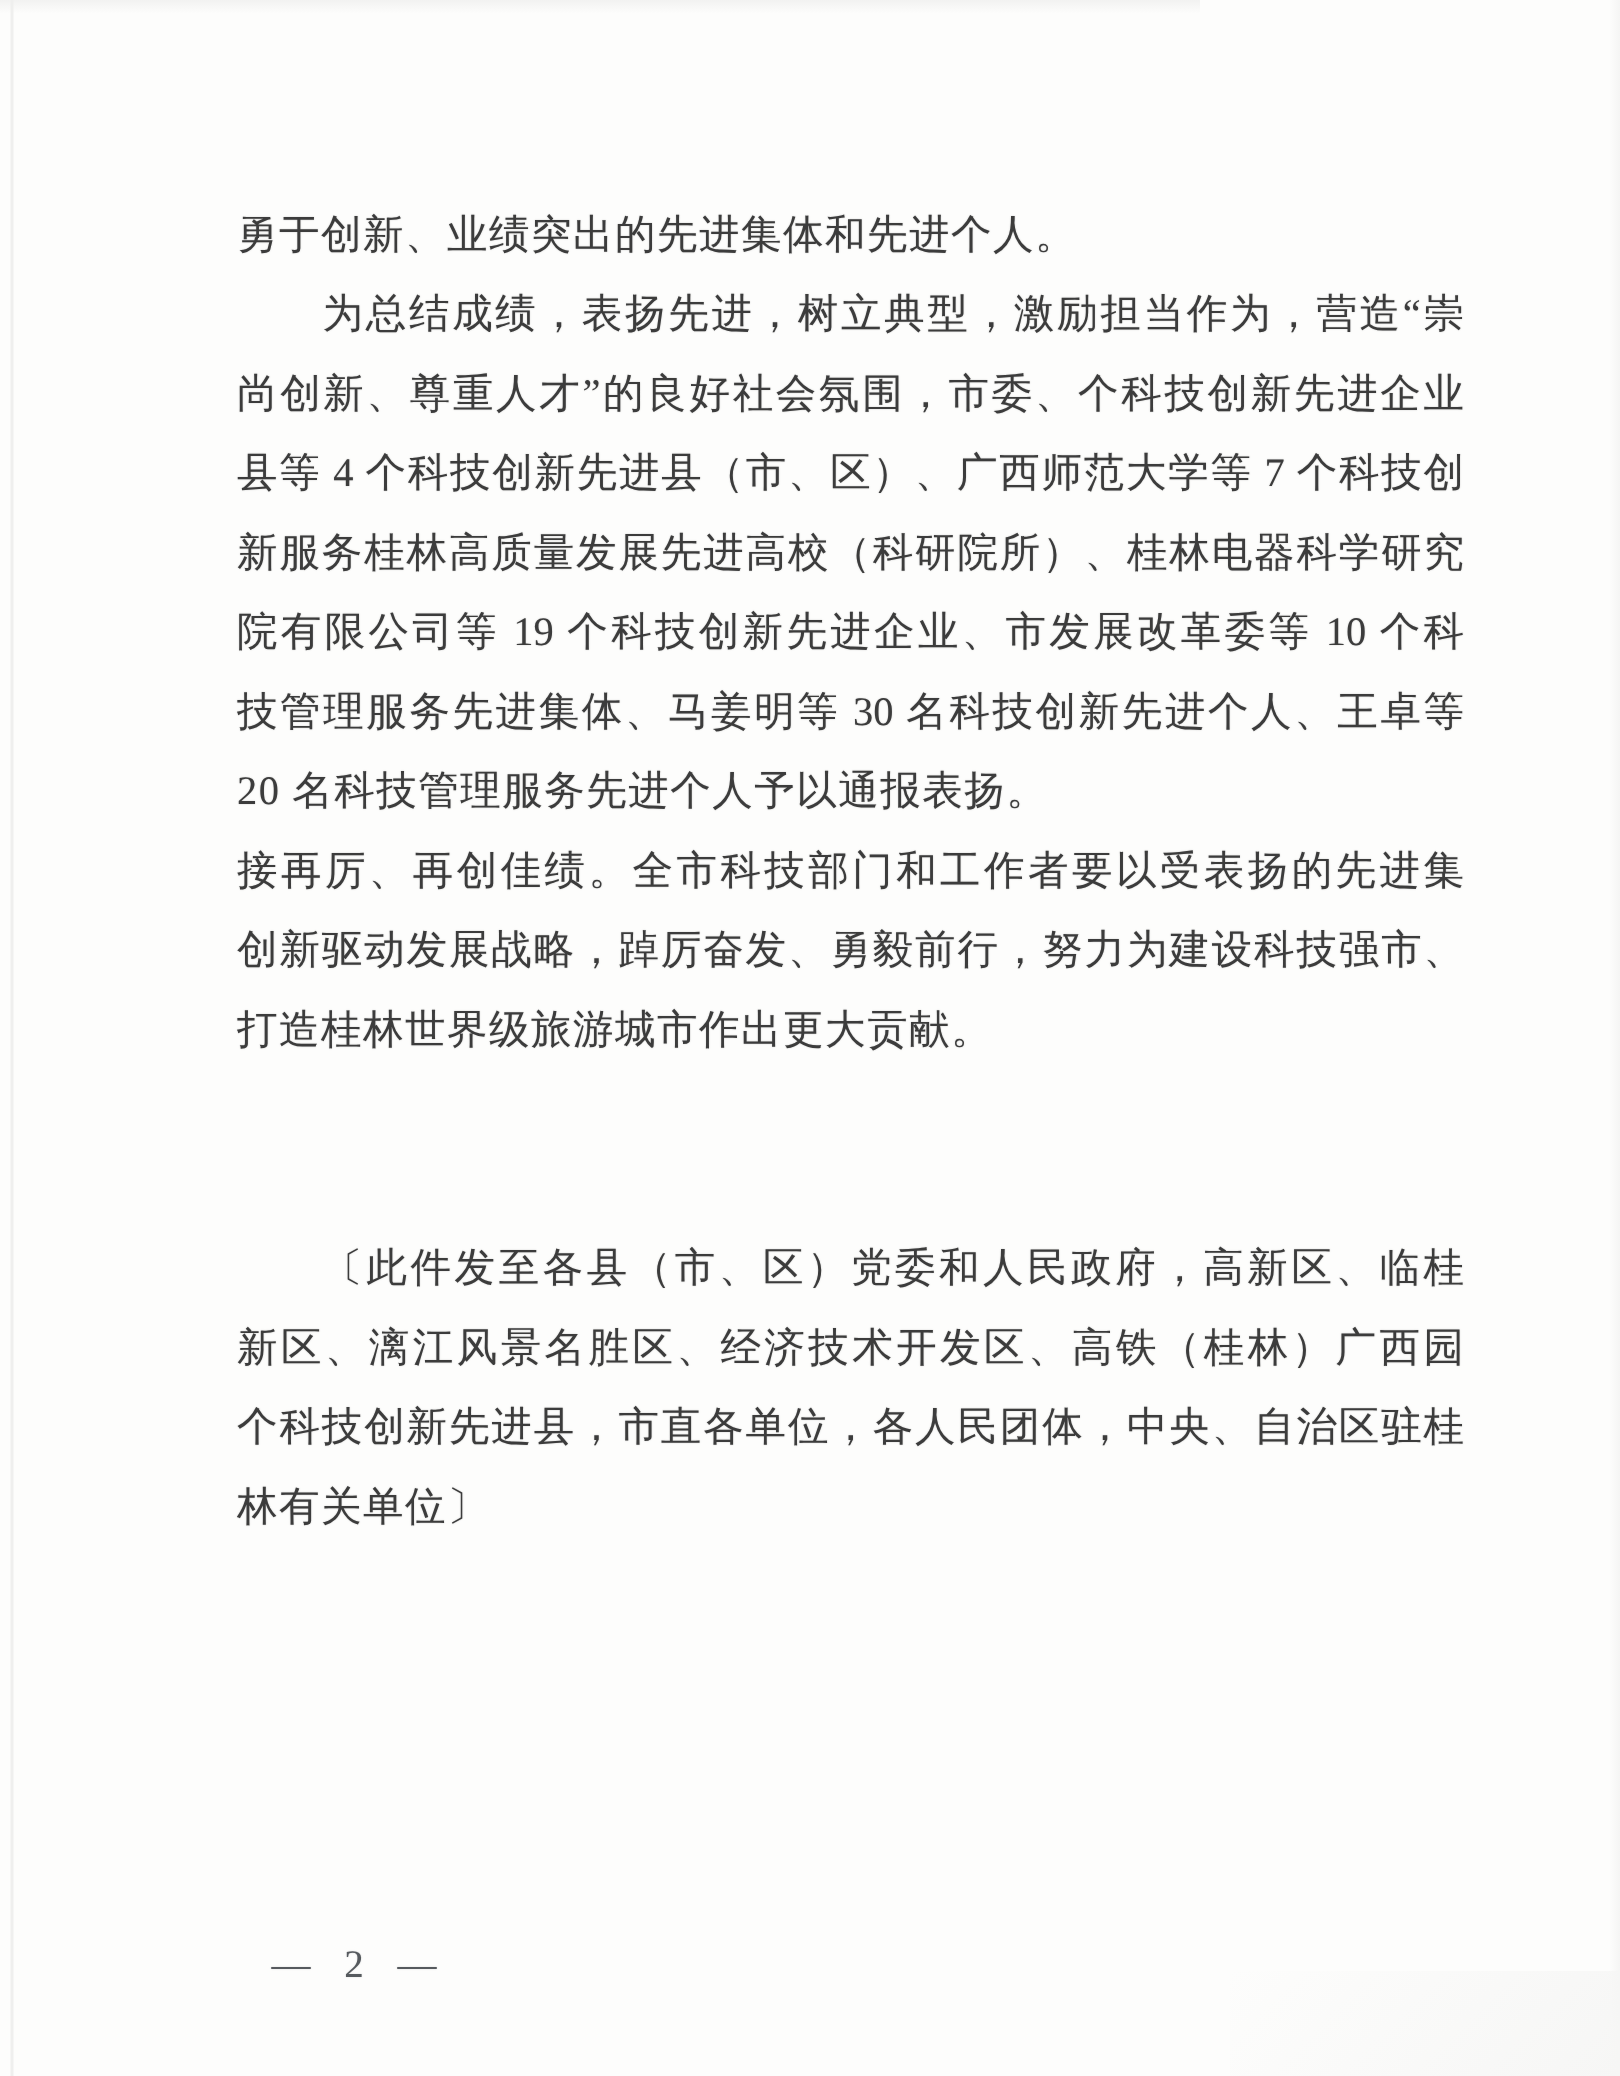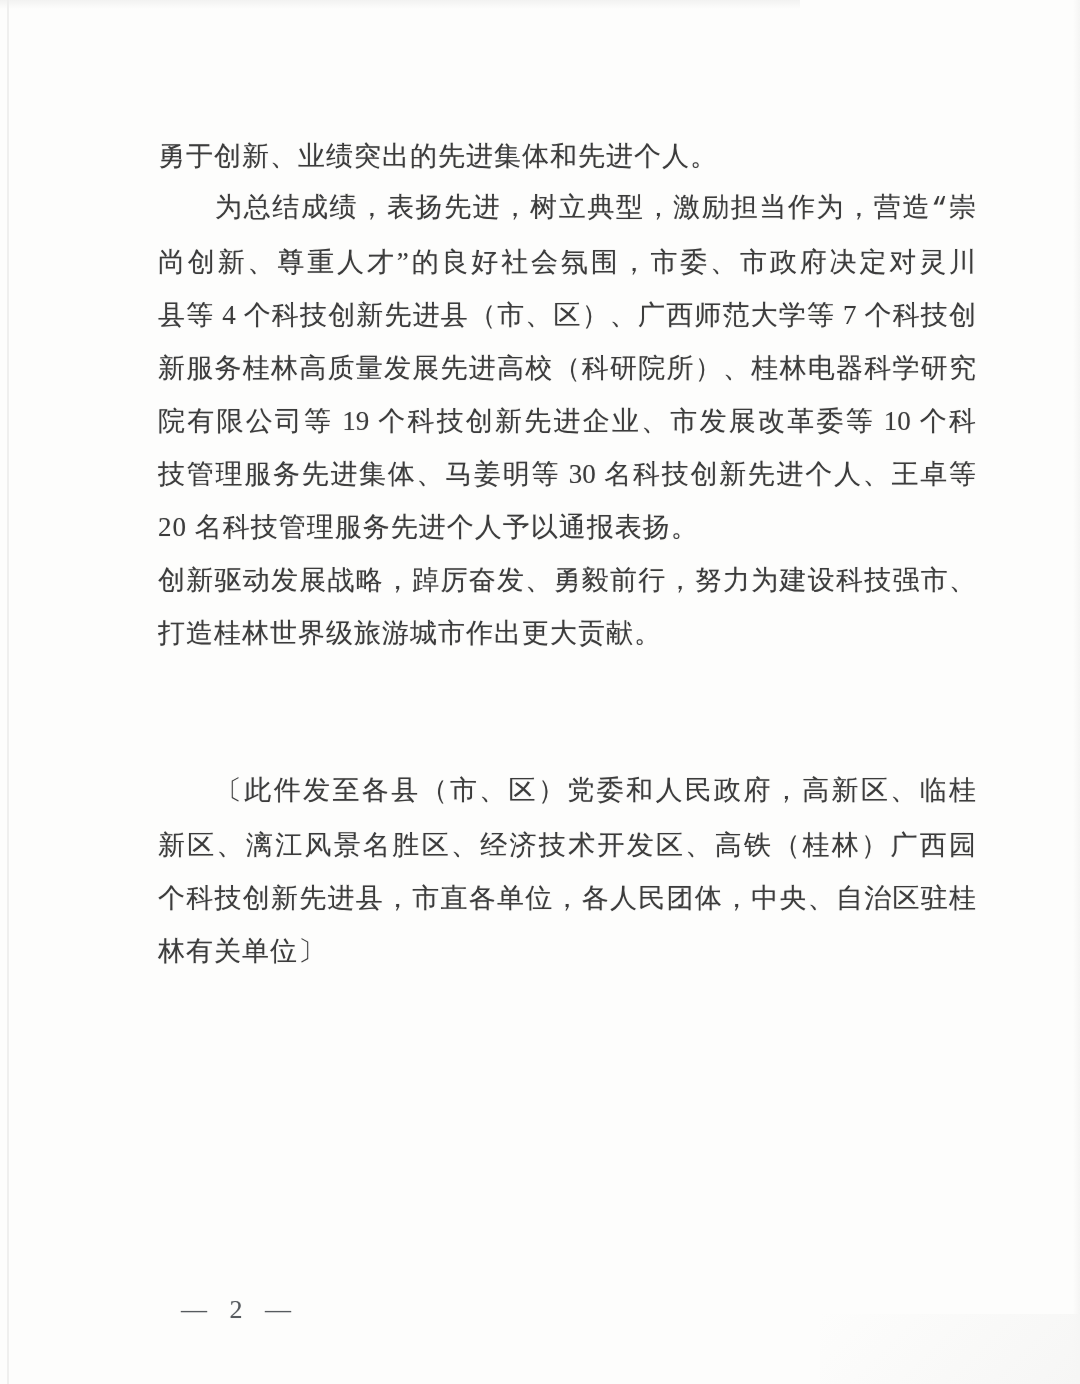--- a/index.html
+++ b/index.html
@@ -53,21 +53,20 @@
   
   .line.j {
     text-align: justify;
     text-align-last: justify;
     text-justify: inter-character;
     letter-spacing: 0;
   }
   
   .line.ind {
     text-indent: 57px;
-    font-family: Liberation Mono, monospace;
   }
   .line.gap-1 { margin-top: 53px; }
   .line.gap-2 { margin-top: 106px; }
   .page-number {
     position: absolute;
     left: 181px;
     top: 1290px;
     font-size: 26px;
     line-height: 40px;
     letter-spacing: 2px;
@@ -82,26 +81,27 @@
 <div class="page">
 
   <div class="artifact artifact-top-strip"></div>
   <div class="artifact artifact-left-line"></div>
   <div class="artifact artifact-right-strip"></div>
   <div class="artifact artifact-bottom-right"></div>
 
   <div class="content">
     <div class="line">勇于创新、业绩突出的先进集体和先进个人。</div>
     <div class="line j ind">为总结成绩，表扬先进，树立典型，激励担当作为，营造“崇</div>
-    <div class="line j">尚创新、尊重人才”的良好社会氛围，市委、市政府决定对灵川</div>
+    <div class="line j">尚创新、尊重人才”的良好社会氛围，市委、个科技创新先进企业</div>
     <div class="line j">县等 4 个科技创新先进县（市、区）、广西师范大学等 7 个科技创</div>
     <div class="line j">新服务桂林高质量发展先进高校（科研院所）、桂林电器科学研究</div>
     <div class="line j">院有限公司等 19 个科技创新先进企业、市发展改革委等 10 个科</div>
     <div class="line j">技管理服务先进集体、马姜明等 30 名科技创新先进个人、王卓等</div>
     <div class="line">20 名科技管理服务先进个人予以通报表扬。</div>
+    <div class="line j">接再厉、再创佳绩。全市科技部门和工作者要以受表扬的先进集</div>
     <div class="line j">创新驱动发展战略，踔厉奋发、勇毅前行，努力为建设科技强市、</div>
     <div class="line">打造桂林世界级旅游城市作出更大贡献。</div>
 
 
     <div class="line j ind gap-2">〔此件发至各县（市、区）党委和人民政府，高新区、临桂</div>
     <div class="line j">新区、漓江风景名胜区、经济技术开发区、高铁（桂林）广西园</div>
     <div class="line j">个科技创新先进县，市直各单位，各人民团体，中央、自治区驻桂</div>
     <div class="line">林有关单位〕</div>
   </div>
 

